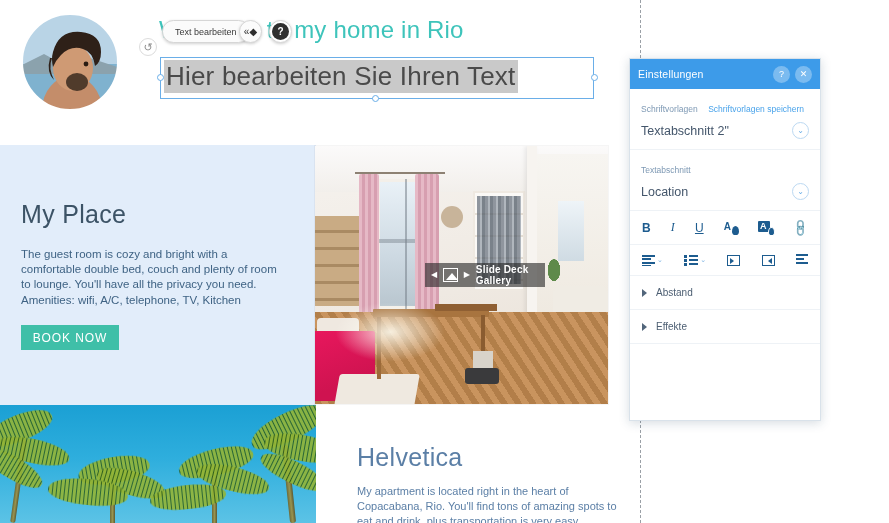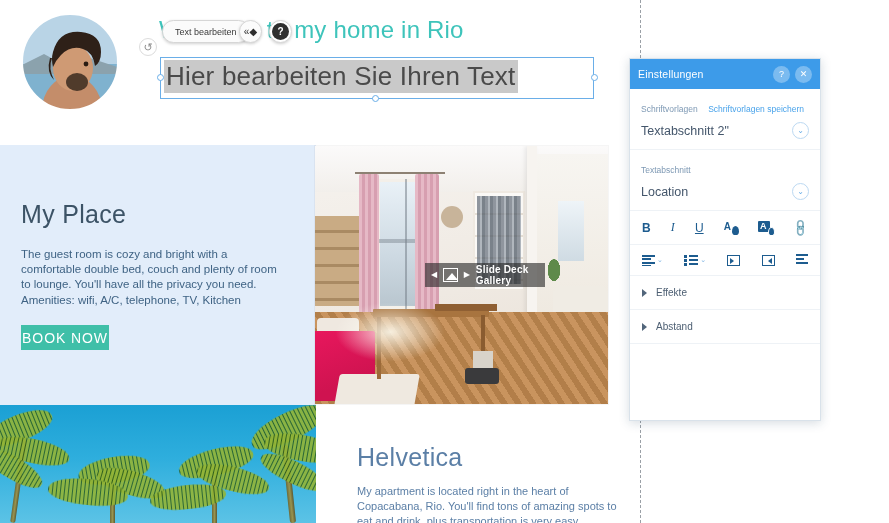--- a/index.html
+++ b/index.html
@@ -50,22 +50,22 @@
   }
   .myplace-title {
     position:absolute; left:21px; top:200px;
     font-size:25px; color:#3c5366; font-weight:400; letter-spacing:.3px;
   }
   .myplace-body {
     position:absolute; left:21px; top:247px; width:258px;
     font-size:11.5px; line-height:15.2px; color:#3f6384;
   }
   .book-btn {
-    position:absolute; left:21px; top:325px; width:88px; height:25px;
-    background:#3fbfa8; color:#fff; font-size:14px; letter-spacing:.9px;
+    position:absolute; left:21px; top:325px; width:98px; height:25px;
+    background:#3fbfa8; color:#fff; font-size:12px; letter-spacing:.9px;
     display:flex; align-items:center; justify-content:center;
   }
   .location-title {
     position:absolute; left:357px; top:443px;
     font-size:25px; color:#5b7fa6; font-weight:400; letter-spacing:.3px;
   }
   .location-body {
     position:absolute; left:357px; top:484px; width:268px;
     font-size:11px; line-height:15px; color:#5b7fa6;
   }
@@ -465,21 +465,21 @@
         </span>
         <span class="mini-chev">⌄</span>
       </span>
       <span class="indent-ico"></span>
       <span class="indent-ico rev"></span>
       <span class="ltr-ico"></span>
     </div>
 
     <div class="acc-row">
       <span class="acc-arrow"></span>
-      <span>Effekte</span>
+      <span>Abstand</span>
     </div>
     <div class="acc-row">
       <span class="acc-arrow"></span>
-      <span>Abstand</span>
+      <span>Effekte</span>
     </div>
   </div>
 
 </div>
 
 </body></html>

